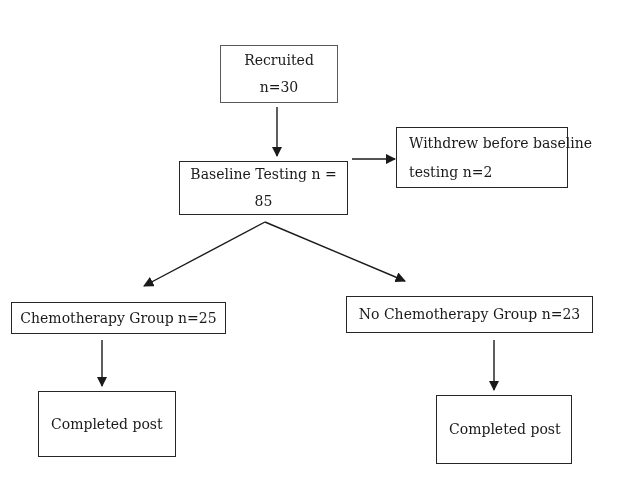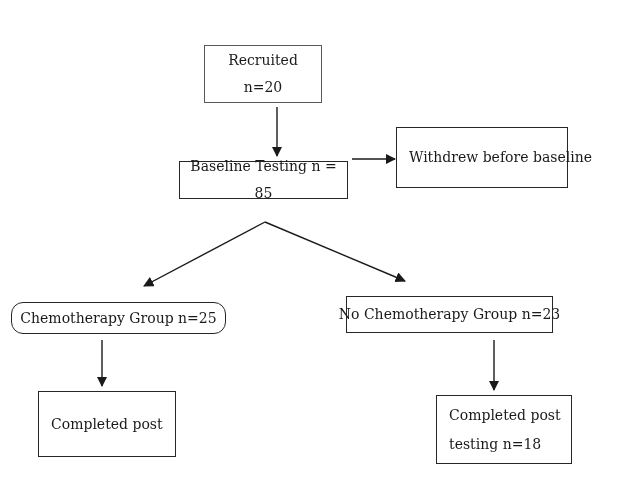--- a/index.html
+++ b/index.html
@@ -66,44 +66,44 @@
       </marker>
     </defs>
     <line x1="277" y1="107" x2="277" y2="156" stroke="#1a1a1a" stroke-width="1.4" marker-end="url(#ah)"></line>
     <line x1="352" y1="159" x2="395" y2="159" stroke="#1a1a1a" stroke-width="1.4" marker-end="url(#ah)"></line>
     <line x1="265" y1="222" x2="144" y2="286" stroke="#1a1a1a" stroke-width="1.4" marker-end="url(#ah)"></line>
     <line x1="265" y1="222" x2="405" y2="281" stroke="#1a1a1a" stroke-width="1.4" marker-end="url(#ah)"></line>
     <line x1="102" y1="340" x2="102" y2="386" stroke="#1a1a1a" stroke-width="1.4" marker-end="url(#ah)"></line>
     <line x1="494" y1="340" x2="494" y2="390" stroke="#1a1a1a" stroke-width="1.4" marker-end="url(#ah)"></line>
   </svg>
 
-  <div class="box center graybord" style="left:204px; top:45px; width:118px; height:58px;">
+  <div class="box center graybord" style="left:220px; top:45px; width:118px; height:58px;">
     <div class="line">Recruited</div>
-    <div class="line">n=20</div>
+    <div class="line">n=30</div>
   </div>
 
-  <div class="box center" style="left:179px; top:161px; width:169px; height:38px;">
+  <div class="box center" style="left:179px; top:161px; width:169px; height:54px;">
     <div class="line">Baseline Testing n =</div>
     <div class="line">85</div>
   </div>
 
   <div class="box leftalign tall" style="left:396px; top:127px; width:172px; height:61px;">
     <div class="line">Withdrew before baseline</div>
+    <div class="line">testing n=2</div>
   </div>
 
-  <div class="box center" style="left:11px; top:302px; width:215px; height:32px;border-radius:12px;">
+  <div class="box center" style="left:11px; top:302px; width:215px; height:32px;">
     <div class="line">Chemotherapy Group n=25</div>
   </div>
 
-  <div class="box center" style="left:346px; top:296px; width:207px; height:37px;">
+  <div class="box center" style="left:346px; top:296px; width:247px; height:37px;">
     <div class="line">No Chemotherapy Group n=23</div>
   </div>
 
   <div class="box leftalign tall" style="left:38px; top:391px; width:138px; height:66px;">
     <div class="line">Completed post</div>
   </div>
 
   <div class="box leftalign tall" style="left:436px; top:395px; width:136px; height:69px;">
     <div class="line">Completed post</div>
-    <div class="line">testing n=18</div>
   </div>
 
 </div>
 
 </body></html>

